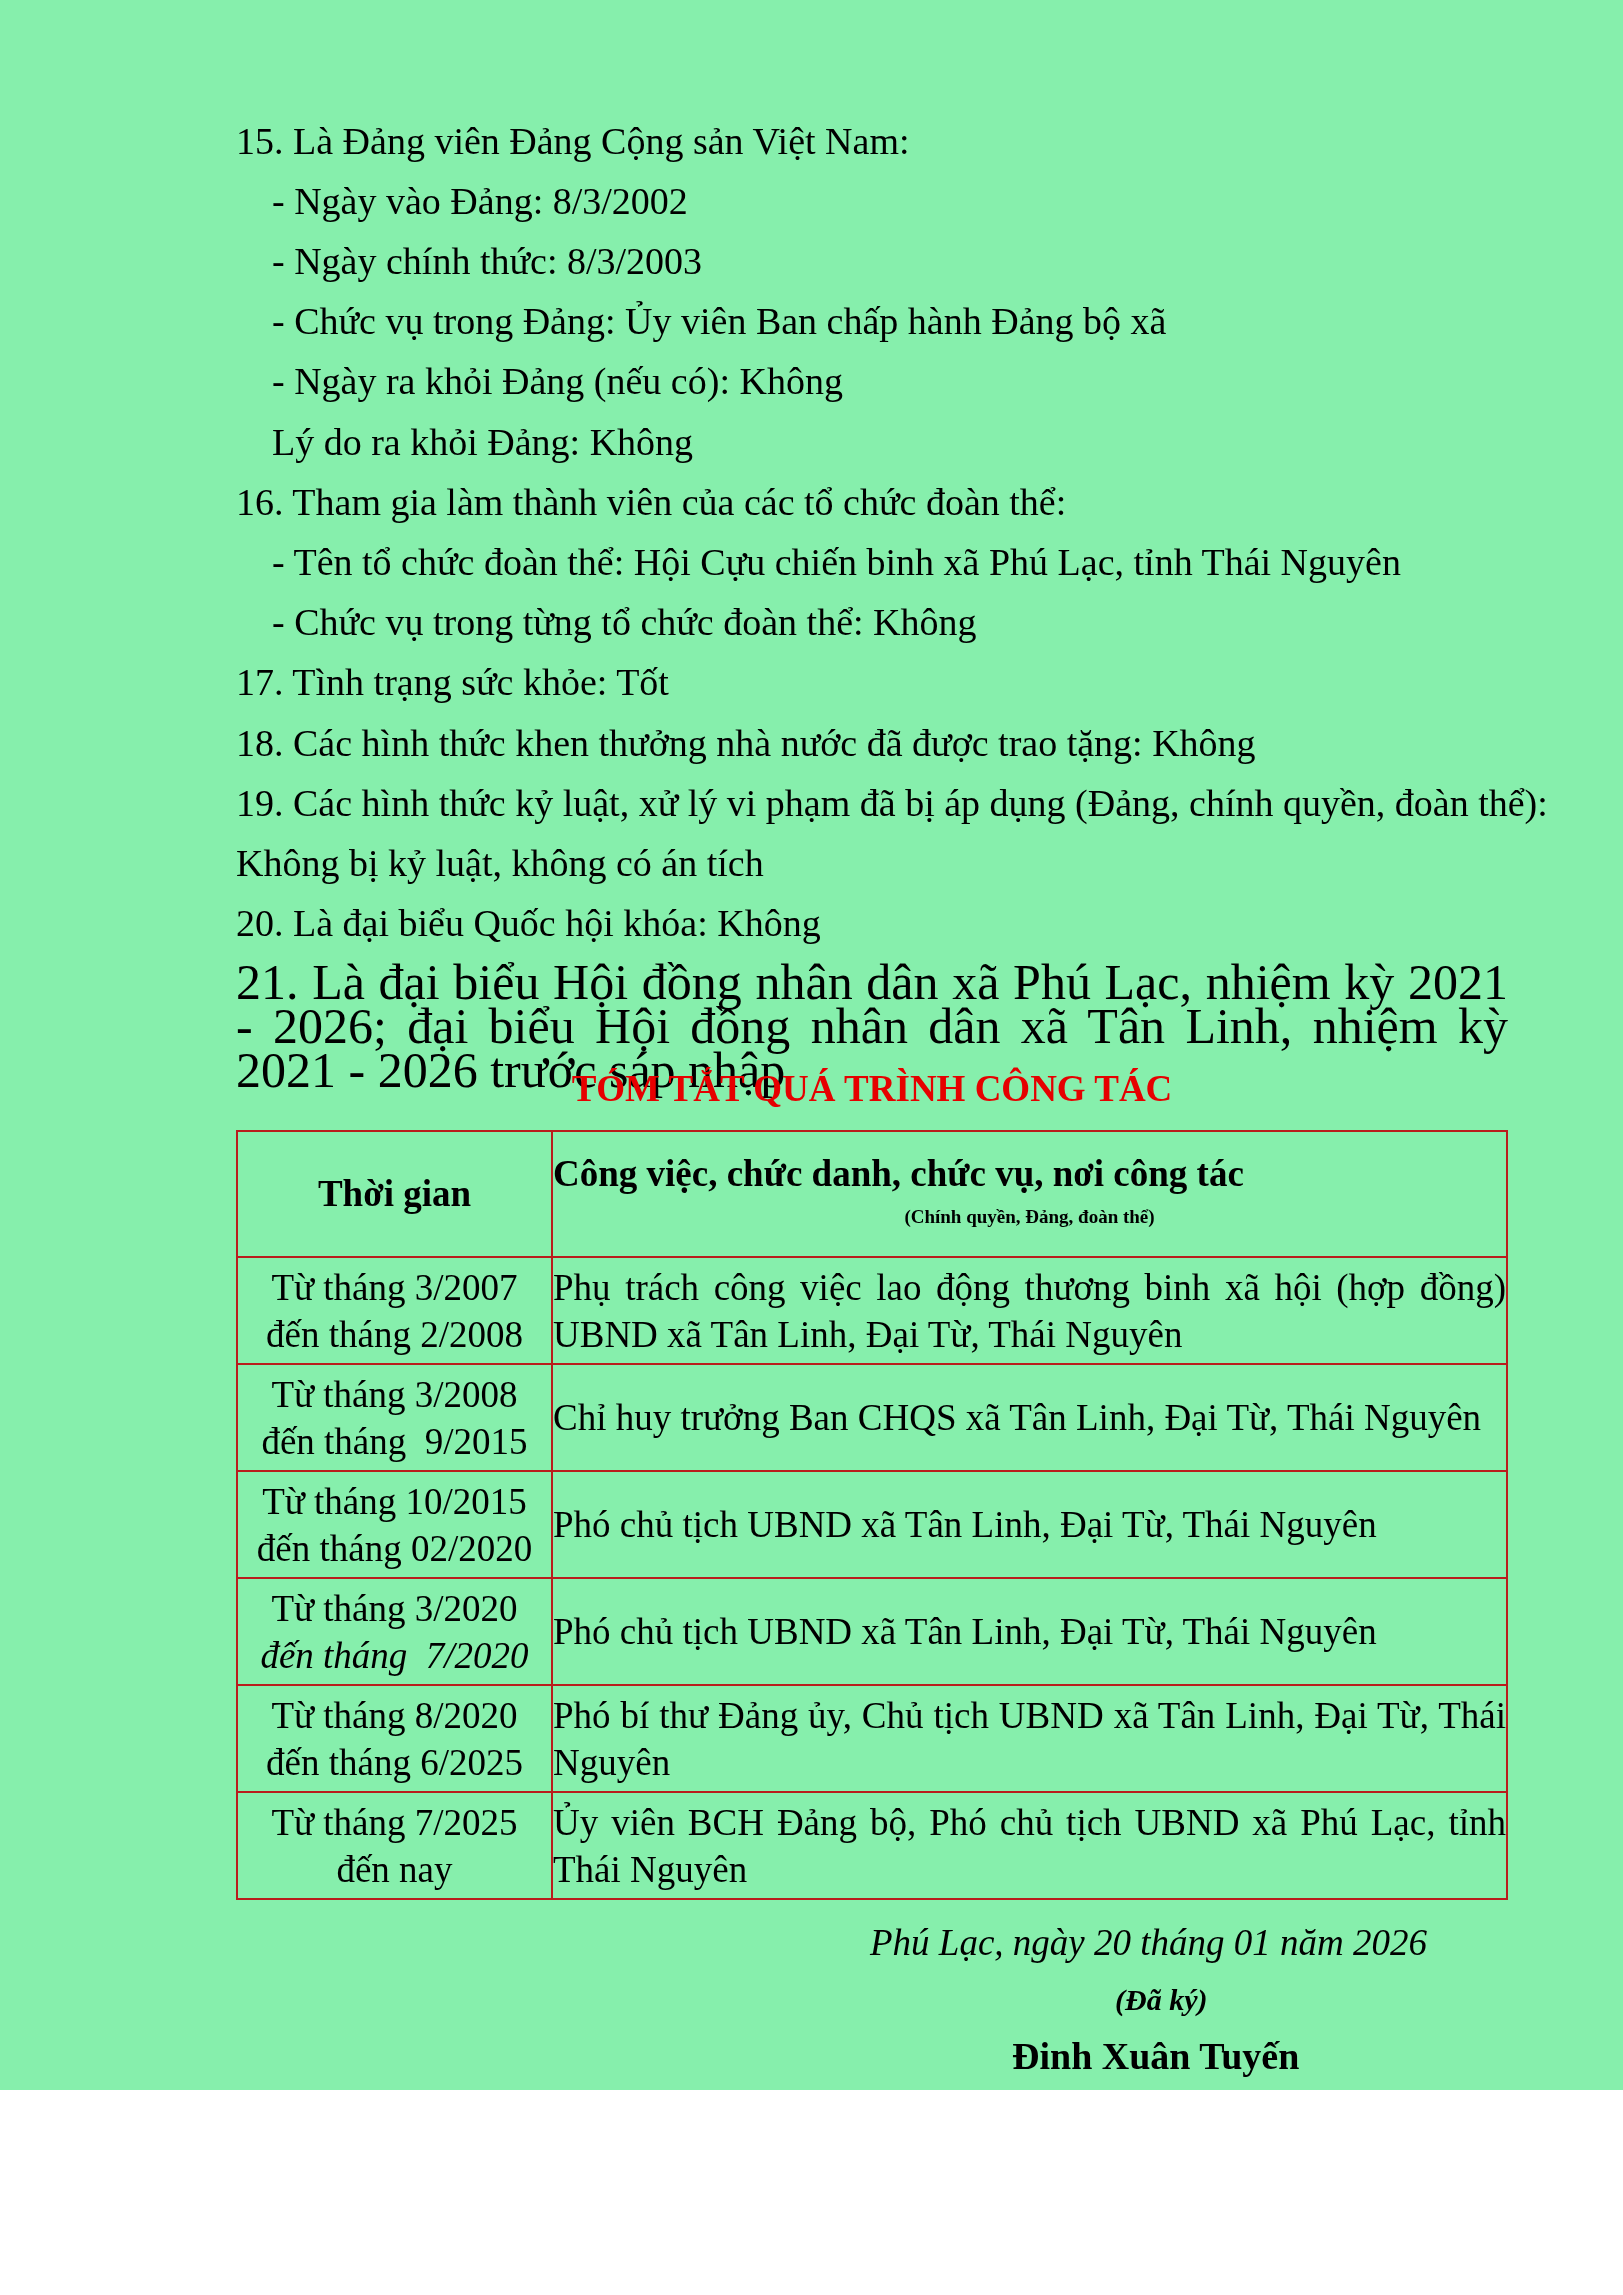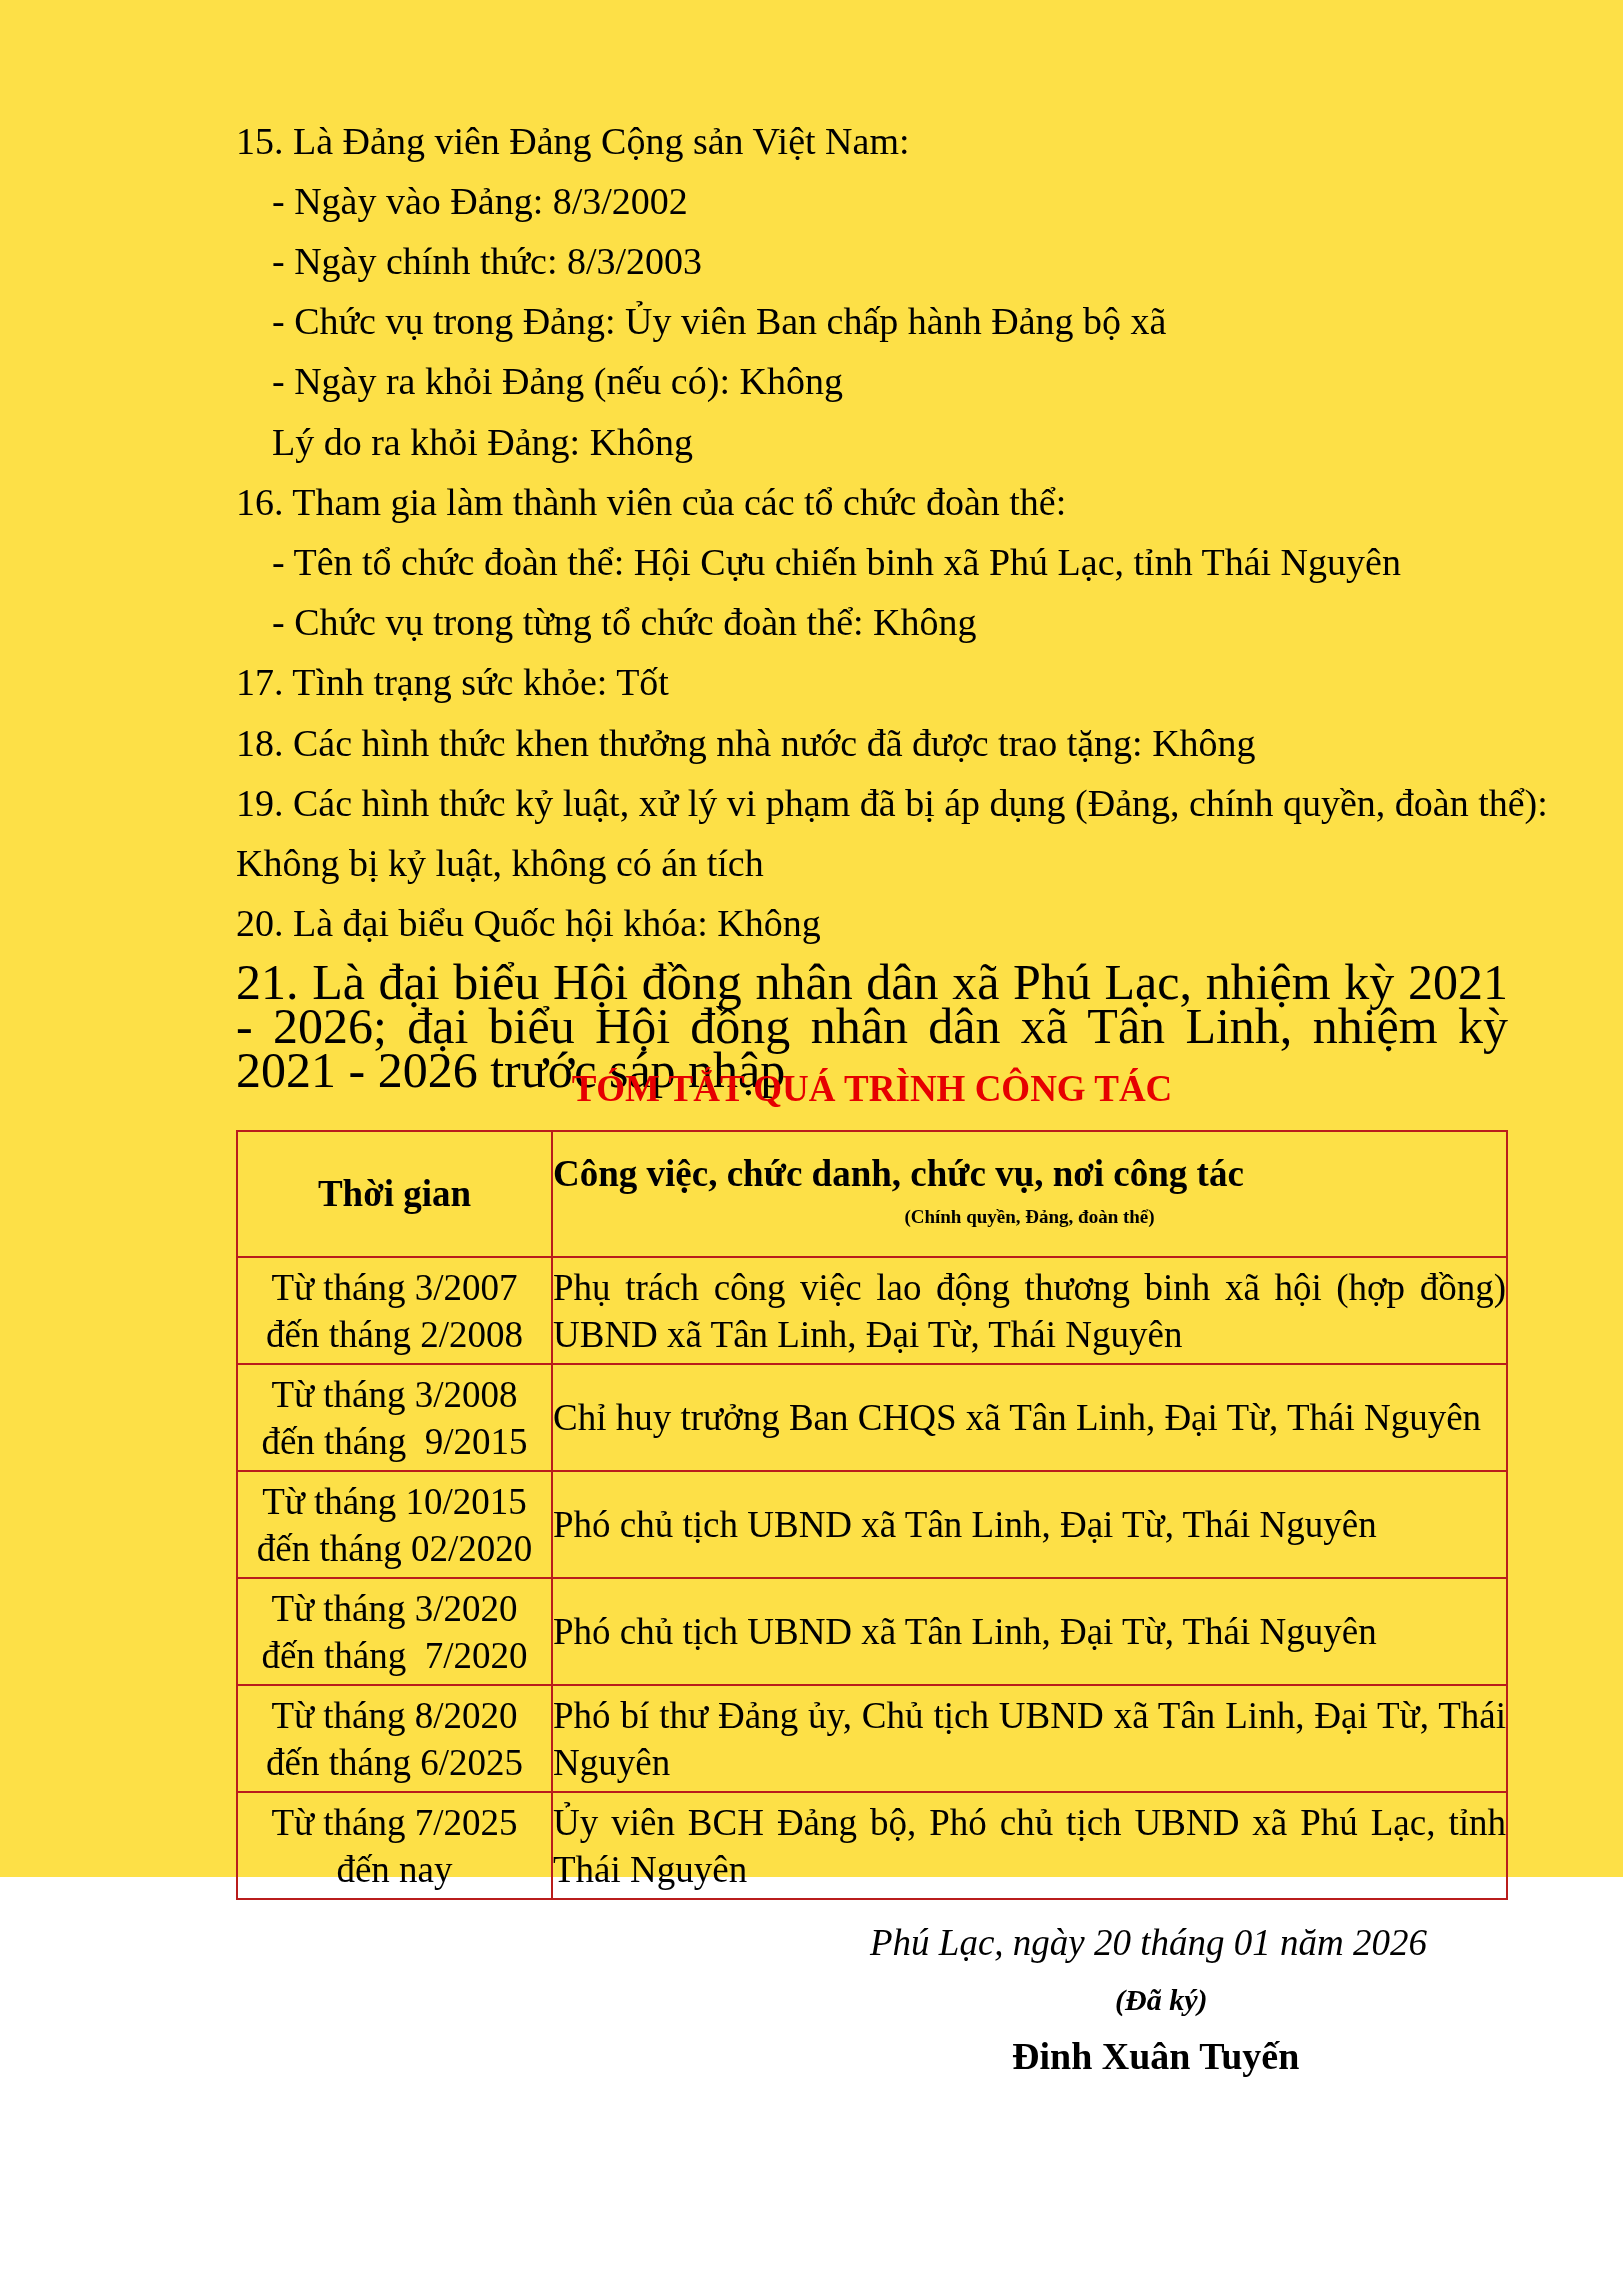--- a/index.html
+++ b/index.html
@@ -1,18 +1,18 @@
 <!DOCTYPE html>
 <html style="font-size:10.5px"><head>
 <meta charset="utf-8">
 <style>
   html, body { margin: 0; padding: 0; background: #ffffff; }
   body { width: 1623px; height: 2295px; position: relative; overflow: hidden;
          font-family: "Liberation Serif", "DejaVu Serif", serif; color: #000; }
-  .page { position: absolute; left: 0; top: 0; width: 1623px; height: 1877px; background: #fde047; }
+  .page { position: absolute; left: 0; top: 0; width: 1623px; height: 2090px; background: #86efac; }
   .line { position: absolute; left: 236px; font-size: 38px; line-height: 46px; white-space: nowrap; }
   .line.indent { left: 272px; text-align: center; }
   .line.indent2 { left: 272px; }
   .justify-block { position: absolute; left: 236px; width: 1272px; font-size: 50px; line-height: 44px;
                    text-align: justify; text-align-last: left; }
   .title { position: absolute; left: 236px; width: 1272px; text-align: center; font-weight: bold;
            font-size: 37px; line-height: 46px; }
   table.work { position: absolute; left: 236px; top: 1130px; width: 1272px; border-collapse: collapse;
                table-layout: fixed; }
   table.work td, table.work th { border: 2px solid #b91c1c; vertical-align: middle; padding: 0; }
@@ -86,21 +86,21 @@
       <tr>
         <td class="time">
           <span class="t-line">Từ tháng 10/2015</span>
           <span class="t-line">đến tháng 02/2020</span>
         </td>
         <td class="work">Phó chủ tịch UBND xã Tân Linh, Đại Từ, Thái Nguyên</td>
       </tr>
       <tr>
         <td class="time">
           <span class="t-line">Từ tháng 3/2020</span>
-          <span class="t-line" style="white-space:pre;">đến tháng  7/2020</span>
+          <span class="t-line" style="white-space:pre;font-style:italic;">đến tháng  7/2020</span>
         </td>
         <td class="work">Phó chủ tịch UBND xã Tân Linh, Đại Từ, Thái Nguyên</td>
       </tr>
       <tr>
         <td class="time">
           <span class="t-line">Từ tháng 8/2020</span>
           <span class="t-line">đến tháng 6/2025</span>
         </td>
         <td class="work">Phó bí thư Đảng ủy, Chủ tịch UBND xã Tân Linh, Đại Từ, Thái Nguyên</td>
       </tr>

